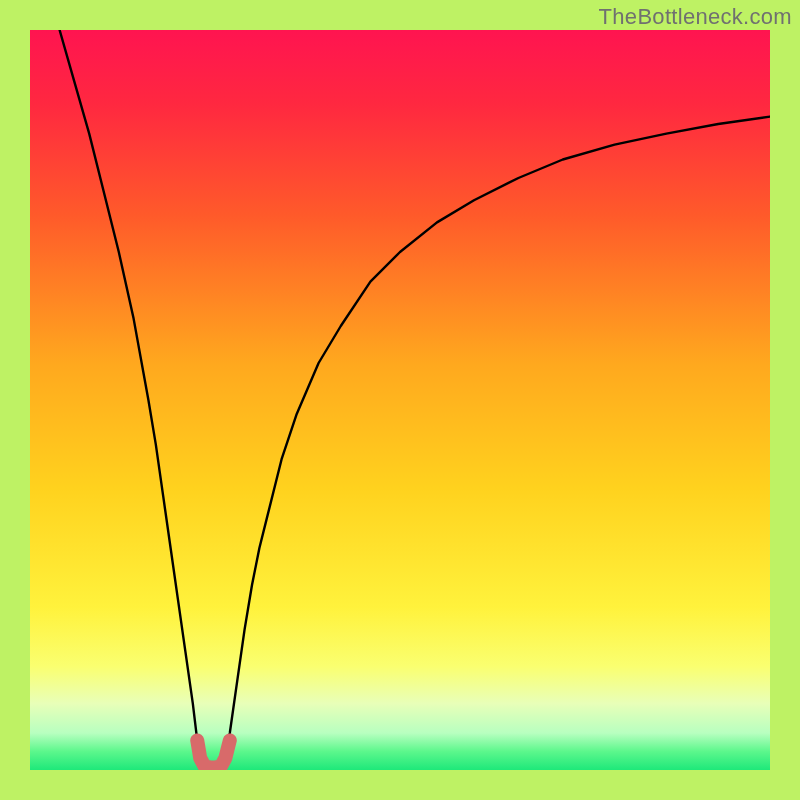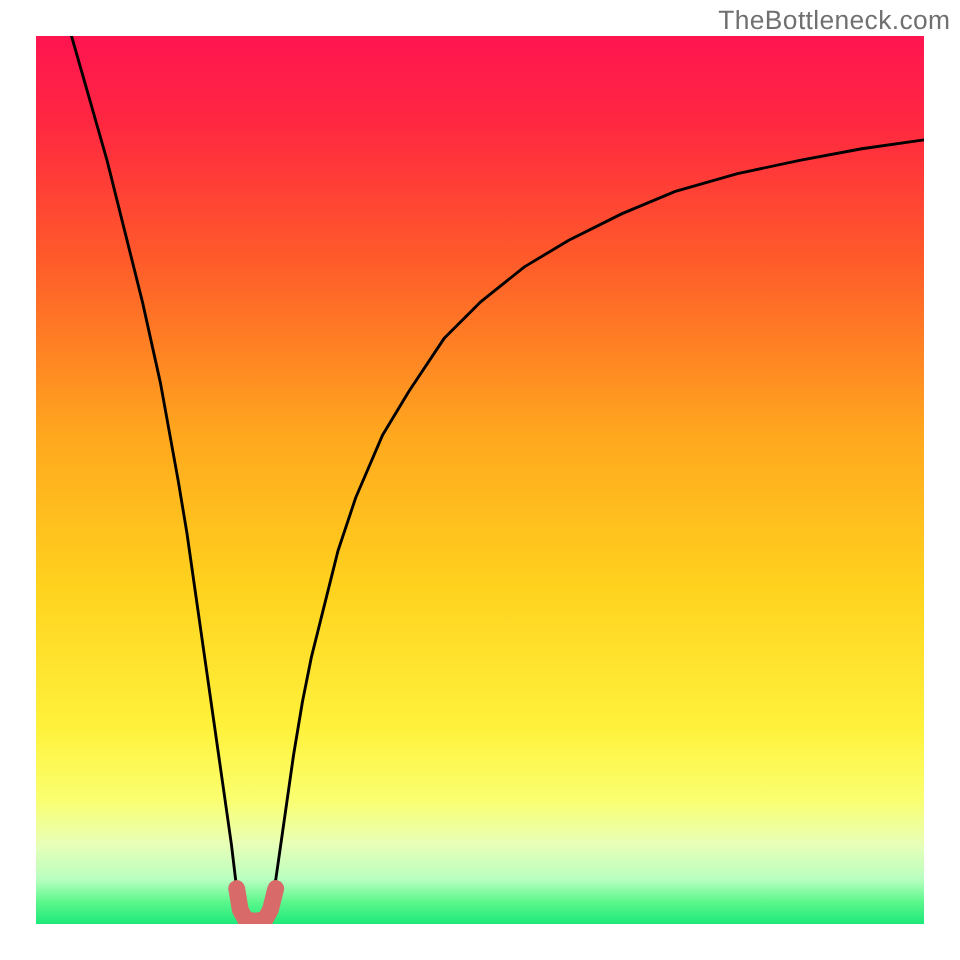--- a/index.html
+++ b/index.html
@@ -10,21 +10,21 @@
     overflow: hidden;
     background: #000;
     font-family: Arial, Helvetica, sans-serif;
   }
   .frame {
     position: absolute;
     left: 0;
     top: 0;
     width: 800px;
     height: 800px;
-    background: #ffffff;
+    background: #bef264;
   }
   .plot-area {
     position: absolute;
     left: 30px;
     top: 30px;
     width: 740px;
     height: 740px;
   }
   .watermark {
     position: absolute;

